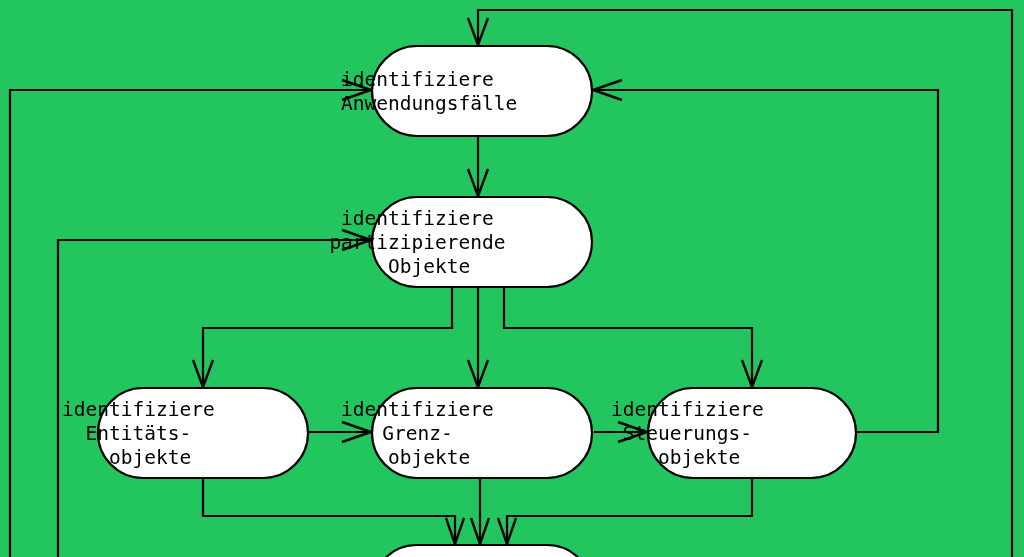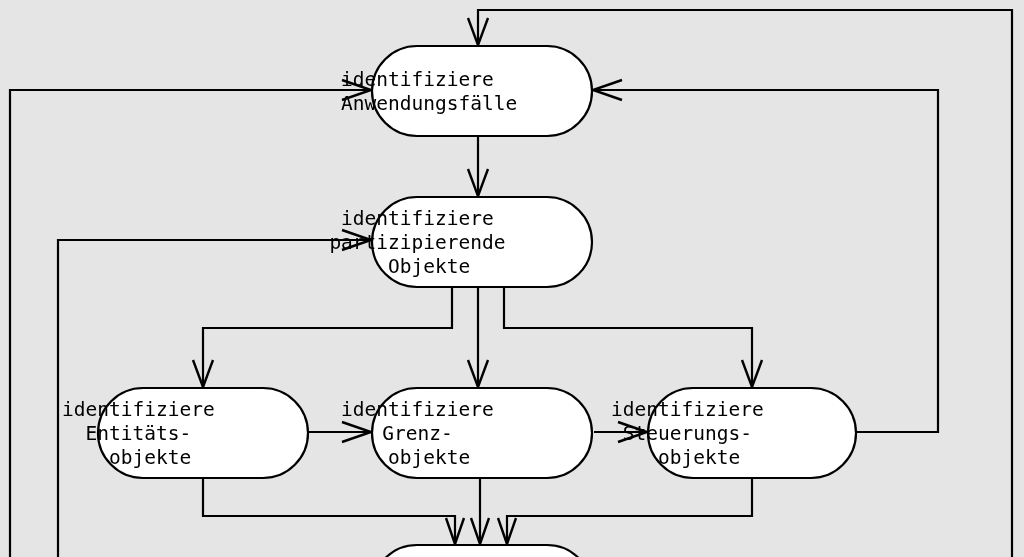--- a/index.html
+++ b/index.html
@@ -4,21 +4,21 @@
 <style>
   html, body {
     margin: 0;
     padding: 0;
     background: #ffffff;
   }
   #diagram-root {
     position: relative;
     width: 1024px;
     height: 557px;
-    background: #e5e5e5;
+    background: #22c55e;
     overflow: hidden;
     font-family: "DejaVu Sans Mono", "Liberation Mono", monospace;
   }
   svg.canvas {
     position: absolute;
     top: 0;
     left: 0;
     width: 1024px;
     height: 557px;
     display: block;

